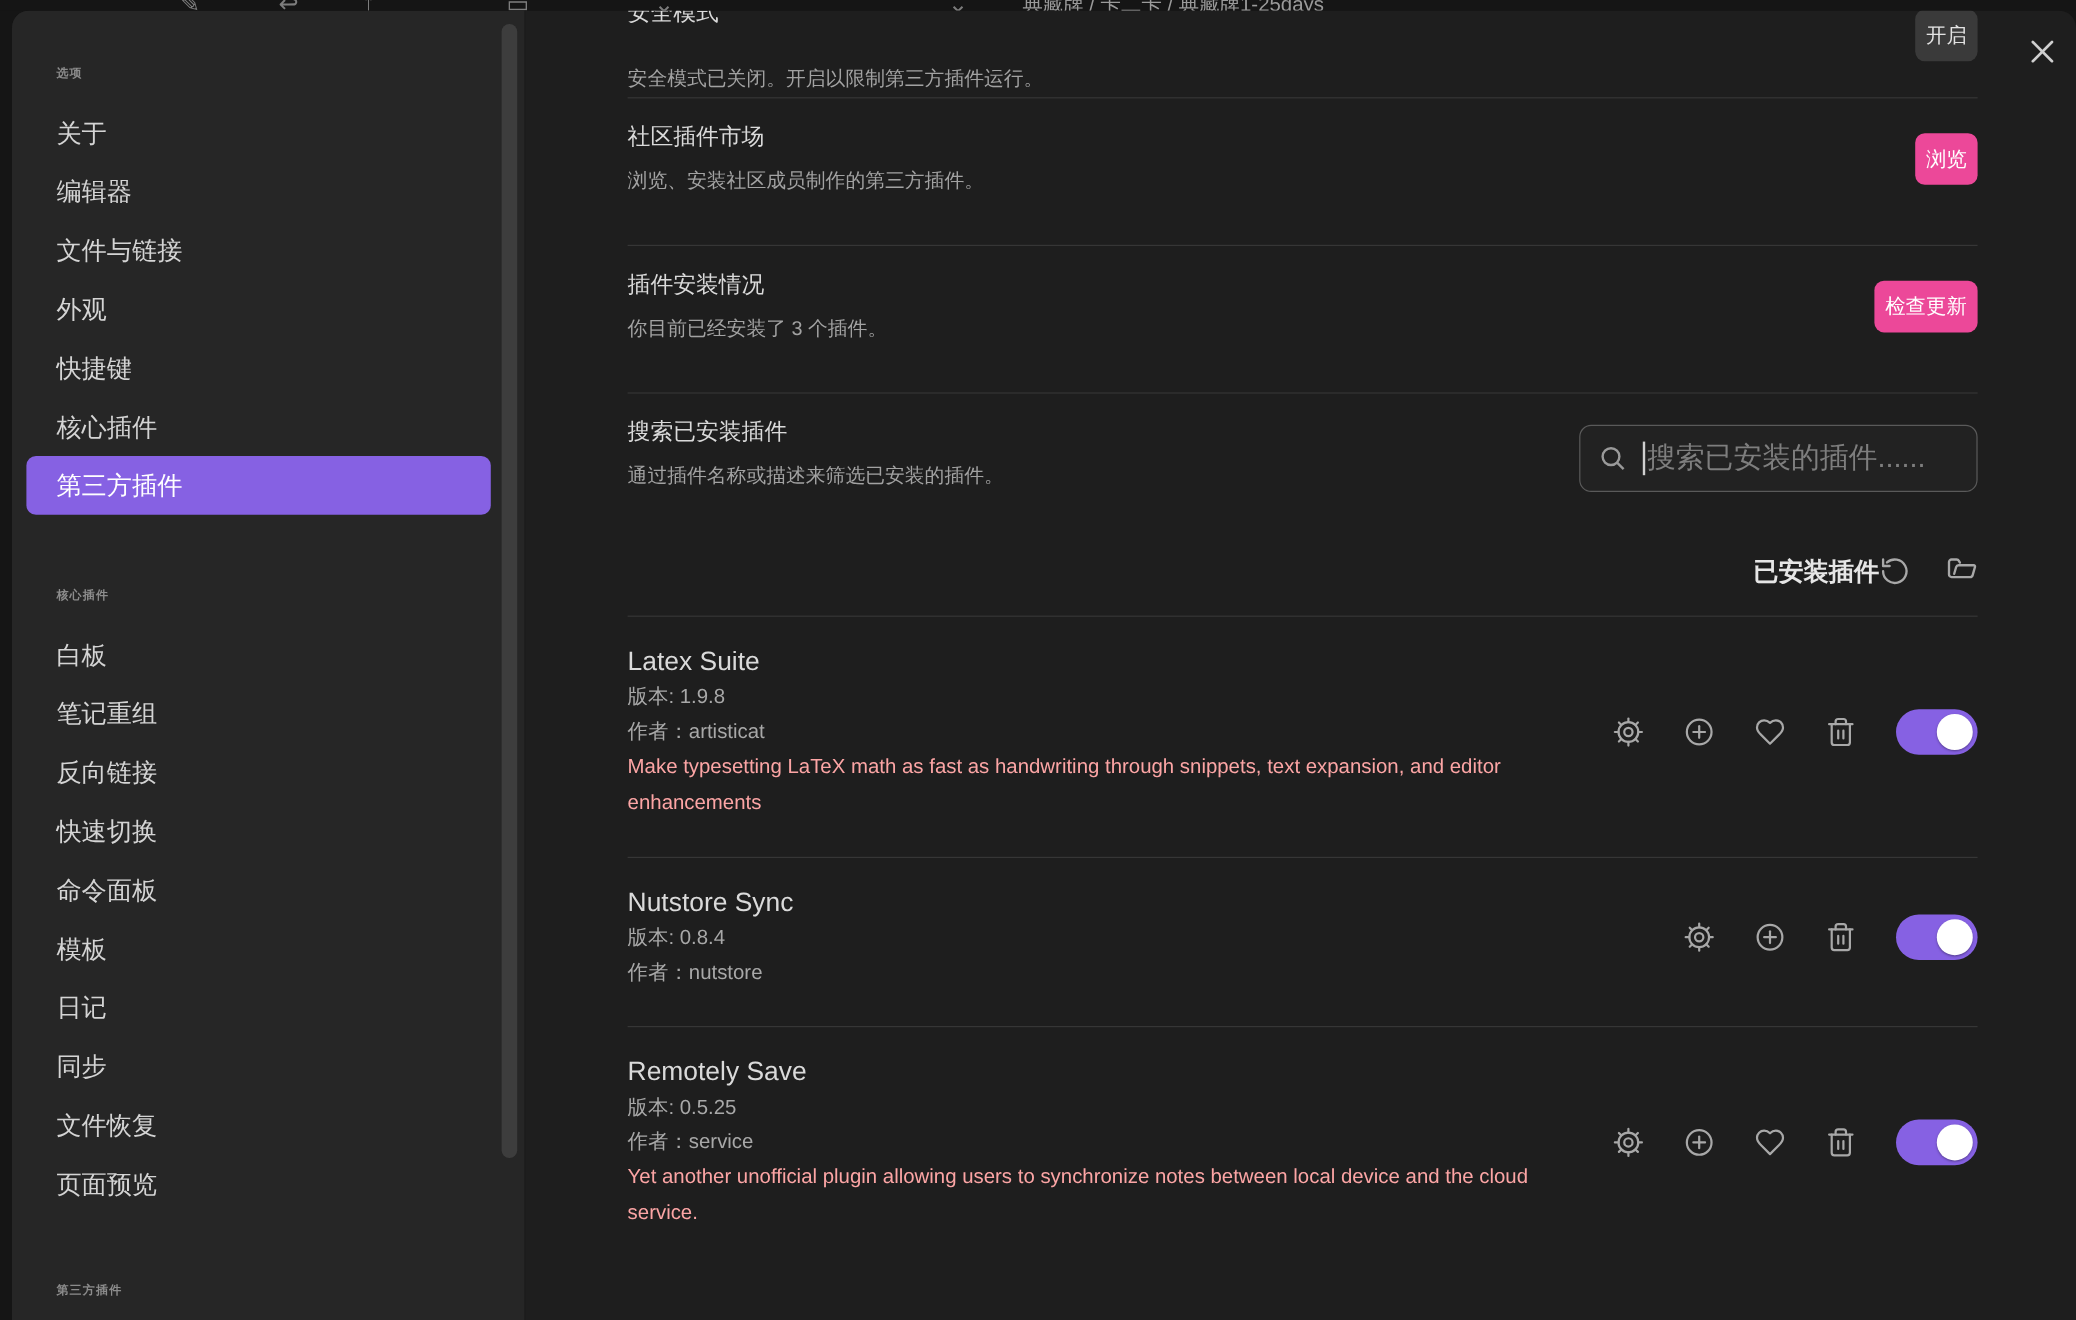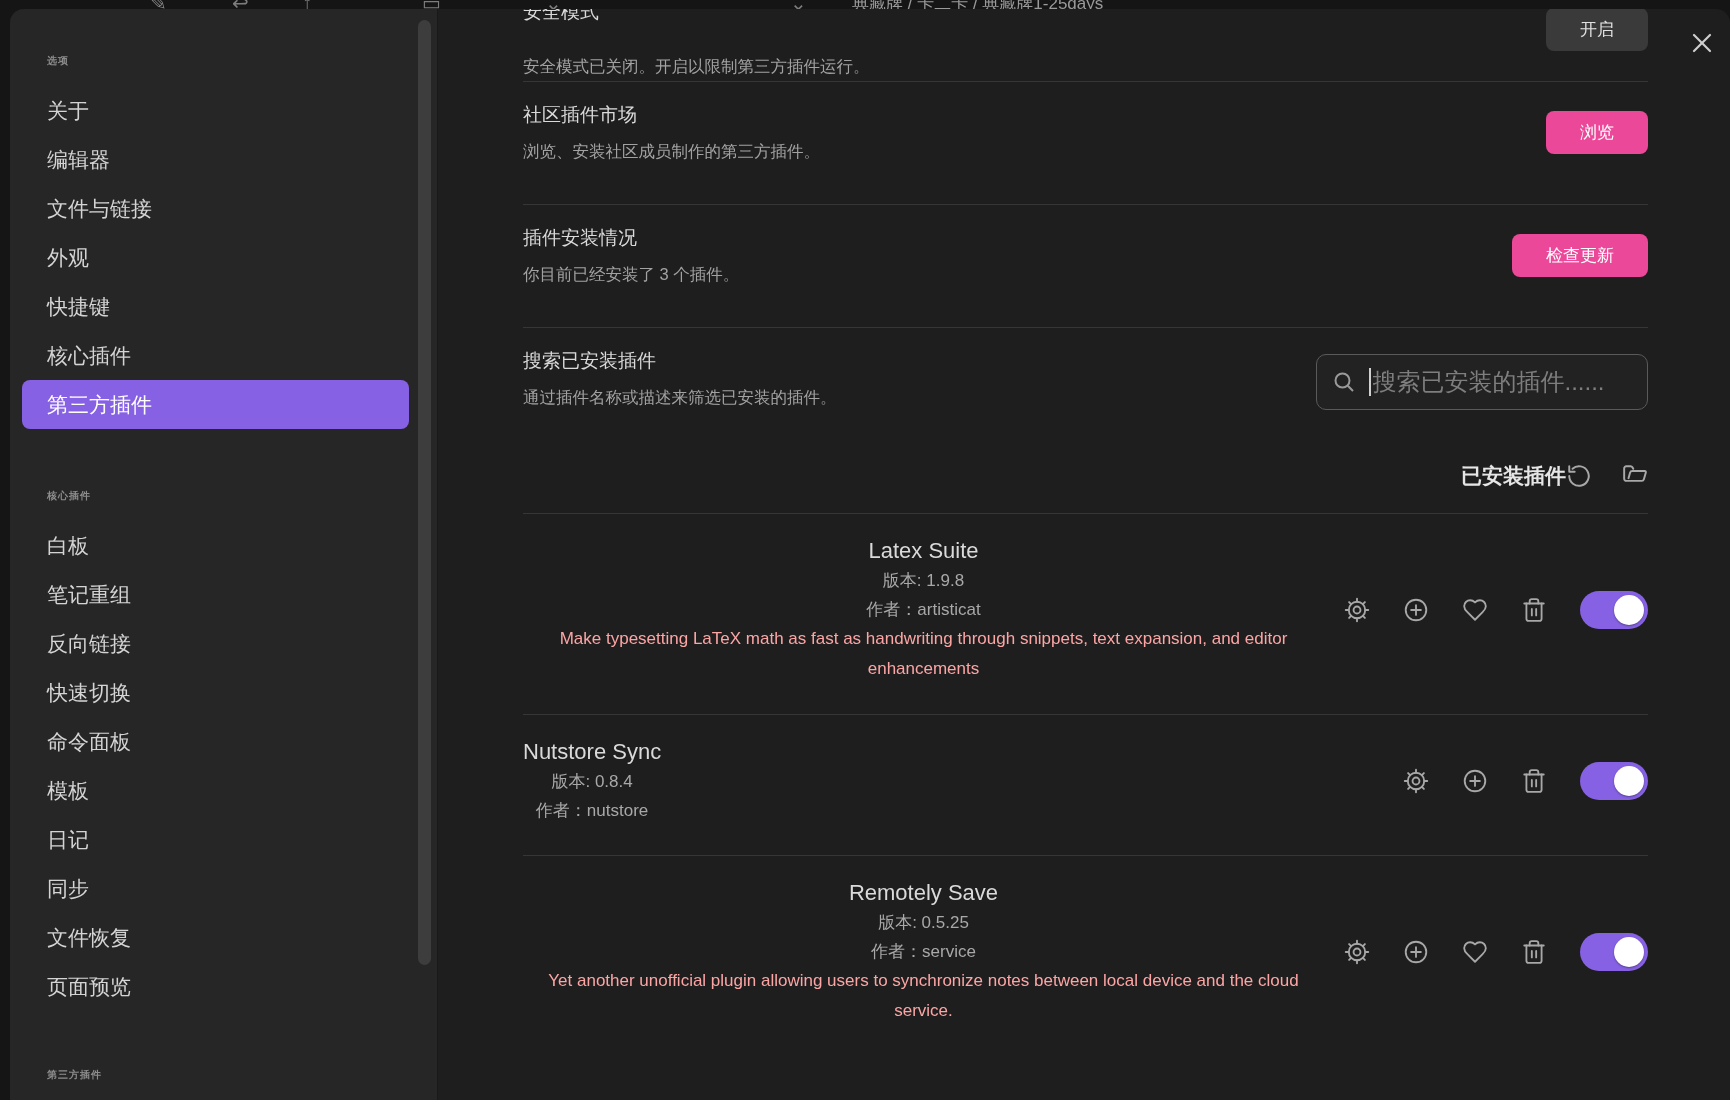--- a/index.html
+++ b/index.html
@@ -49,21 +49,21 @@
   .srow.first{ border-top:none; position:relative; height:72px; padding:0; }
   .srow.first .stitle{ position:absolute; top:-12px; left:0; }
   .srow.first .sdesc{ position:absolute; top:36px; left:0; }
   .srow.first .btn{ position:absolute; top:-1px; right:0; }
   .stitle{ font-size:19px; color:#dadada; line-height:30px; }
   .sdesc{ font-size:16.5px; color:#a2a2a2; line-height:26px; margin-top:8px; }
   .ctrl{ align-self:center; }
   .ctrl.top{ align-self:flex-start; margin-top:8px; }
 
   .btn{
-    display:inline-block; border:none; border-radius:8px; padding:10px 34px;
+    display:inline-block; border:none; border-radius:8px; padding:10px 9px;
     font-size:17px; font-family:Liberation Sans, sans-serif; cursor:pointer; white-space:nowrap;
   }
   .btn.gray{ background:#3a3a3a; color:#e2e2e2; }
   .btn.purple{ background:#ec4899; color:#ffffff; }
 
   .search-box{
     position:relative; width:332px; height:56px; border:1.5px solid #5a5a5a; border-radius:10px;
     background:#222222; display:flex; align-items:center; padding-left:15px;
   }
   .search-box svg{ stroke:#9a9a9a; flex:0 0 auto; }
@@ -73,21 +73,21 @@
     font-size:24px; font-family:inherit; padding:0 10px 0 2px; min-width:0;
   }
   .search-input::placeholder{ color:#7e7e7e; }
 
   .installed-head{ display:flex; justify-content:flex-end; align-items:center; margin-top:12px; padding-bottom:23px; }
   .ih-title{ font-size:21px; font-weight:bold; color:#e6e6e6; }
   .ih-icons{ display:flex; gap:30px; }
   .icon-btn{ width:26px; height:26px; cursor:pointer; }
   .icon-btn svg, .p-icons svg{ stroke:#a8a8a8; }
 
-  .plugin{ border-top:1px solid #363636; padding:22px 0 30px; display:flex; justify-content:space-between; align-items:center;text-align:center; }
+  .plugin{ border-top:1px solid #363636; padding:22px 0 30px; display:flex; justify-content:space-between; align-items:center; }
   .p-left{ max-width:940px; }
   .p-name{ font-size:22px; color:#dadada; line-height:30px; }
   .p-meta{ font-size:17px; color:#a8a8a8; line-height:29px; }
   .p-desc{ font-size:17px; color:#fca5a5; line-height:30px; max-width:920px; }
   .p-icons{ display:flex; align-items:center; gap:33px; flex:0 0 auto; margin-left:20px; }
 
   .toggle{ width:68px; height:38px; border-radius:19px; background:#8661e3; position:relative; cursor:pointer; flex:0 0 auto; }
   .toggle .knob{
     position:absolute; top:4px; right:4px; width:30px; height:30px; border-radius:50%;
     background:#ffffff; box-shadow:0 1px 2px rgba(0,0,0,.35);

